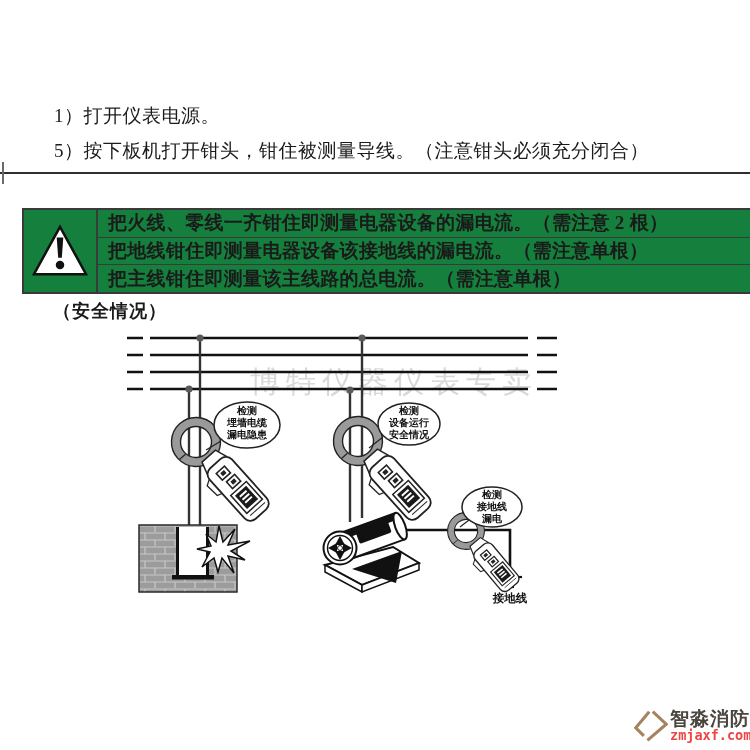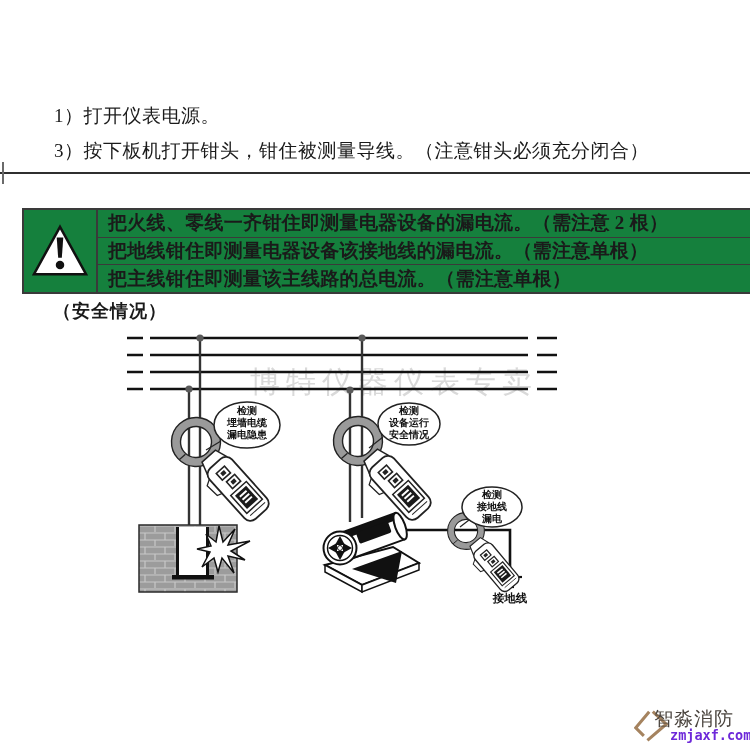--- a/index.html
+++ b/index.html
@@ -29,41 +29,41 @@
     border-bottom:1.5px solid #3a3a3a;
   }
   .warning-row:last-child{border-bottom:none;}
   #diagram-caption{
     left:53px;top:299px;font-size:18px;font-weight:bold;letter-spacing:1px;
   }
   #diagram-svg{left:0;top:0;pointer-events:none;}
   #brand{left:630px;top:704px;width:118px;height:42px;}
   #brand .mark{position:absolute;left:4px;top:4px;}
   #brand .title{
-    position:absolute;left:24px;top:2px;font-size:19px;font-weight:normal;
+    position:absolute;left:40px;top:2px;font-size:19px;font-weight:bold;
     color:#4a443e;font-family:"DejaVu Sans","Liberation Sans",sans-serif;letter-spacing:1px;
     white-space:nowrap;
   }
   #brand .domain{
     position:absolute;left:40px;top:23px;font-size:13.5px;font-weight:bold;
-    color:#6d28d9;font-family:"DejaVu Sans Mono","Liberation Mono",monospace;
+    color:#ef4444;font-family:"DejaVu Sans Mono","Liberation Mono",monospace;
     white-space:nowrap;
   }
   .co-text{font-size:10px;font-weight:bold;fill:#111;
     font-family:"Liberation Serif","DejaVu Serif",serif;}
   .gnd-text{font-size:11.5px;font-weight:bold;fill:#111;
     font-family:"Liberation Serif","DejaVu Serif",serif;}
   .wm-text{font-size:30px;fill:#d9d9d9;letter-spacing:6px;
     font-family:"Liberation Serif","DejaVu Serif",serif;}
 </style>
 </head>
 <body>
 
 <div class="abs step" style="top:103px">1）打开仪表电源。</div>
-<div class="abs step" style="top:138px">3）按下板机打开钳头，钳住被测量导线。（注意钳头必须充分闭合）</div>
+<div class="abs step" style="top:138px">5）按下板机打开钳头，钳住被测量导线。（注意钳头必须充分闭合）</div>
 
 <div class="abs" id="rule-top"></div>
 <div class="abs" id="edge-tick-left"></div>
 
 <div class="abs" id="warning-box">
   <div id="warning-icon-cell">
     <svg width="58" height="54" viewBox="0 0 60 56">
       <polygon points="30,3 57,52 3,52" fill="#fff" stroke="#111" stroke-width="2.6" stroke-linejoin="miter"></polygon>
       <path d="M26.6,14 L33.4,14 L31.9,35 L28.1,35 Z" fill="#111"></path>
       <circle cx="30" cy="42.5" r="4.4" fill="#111"></circle>

